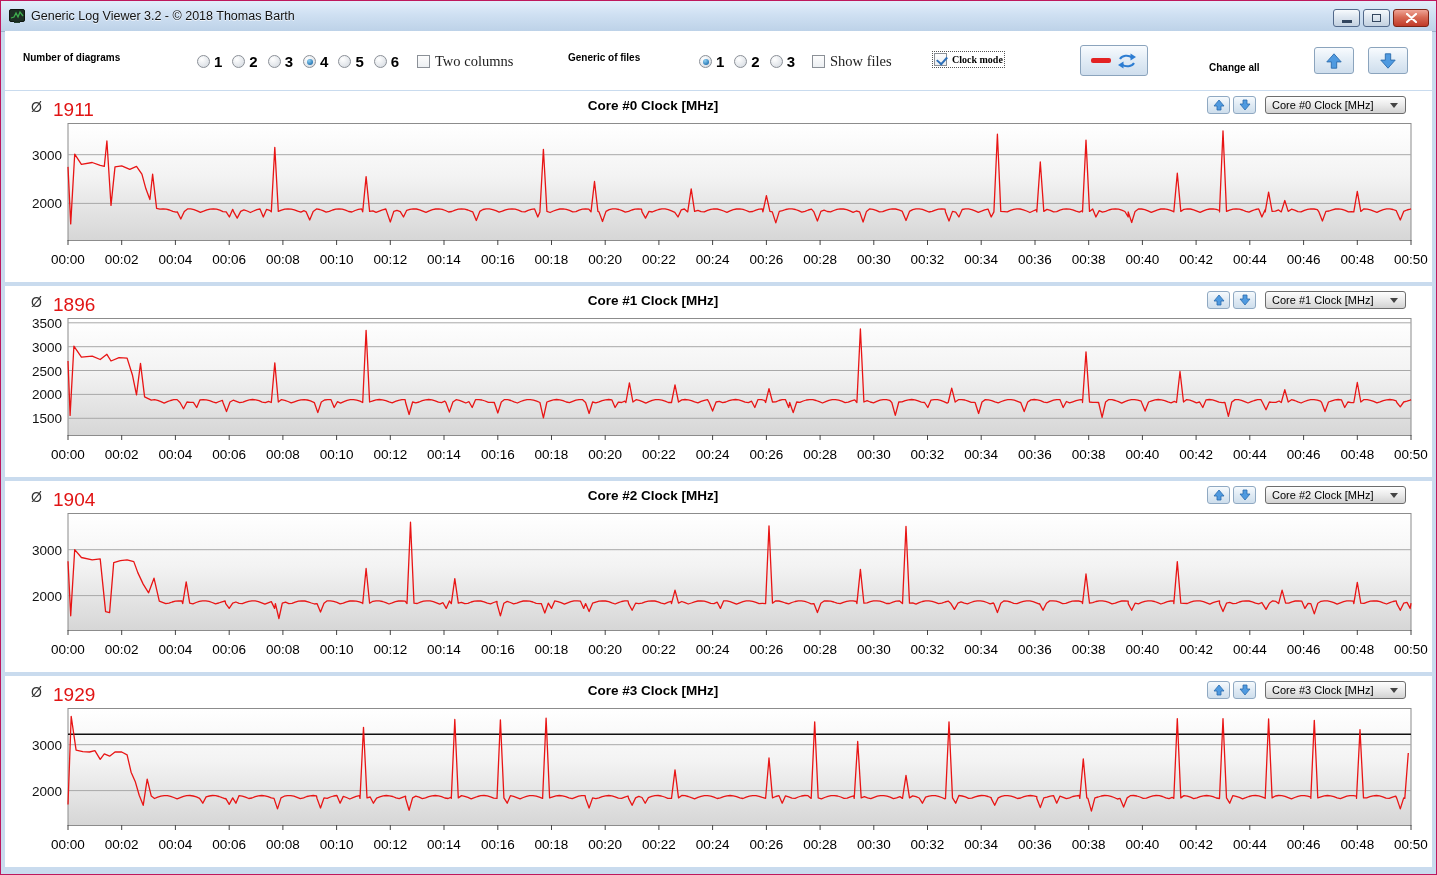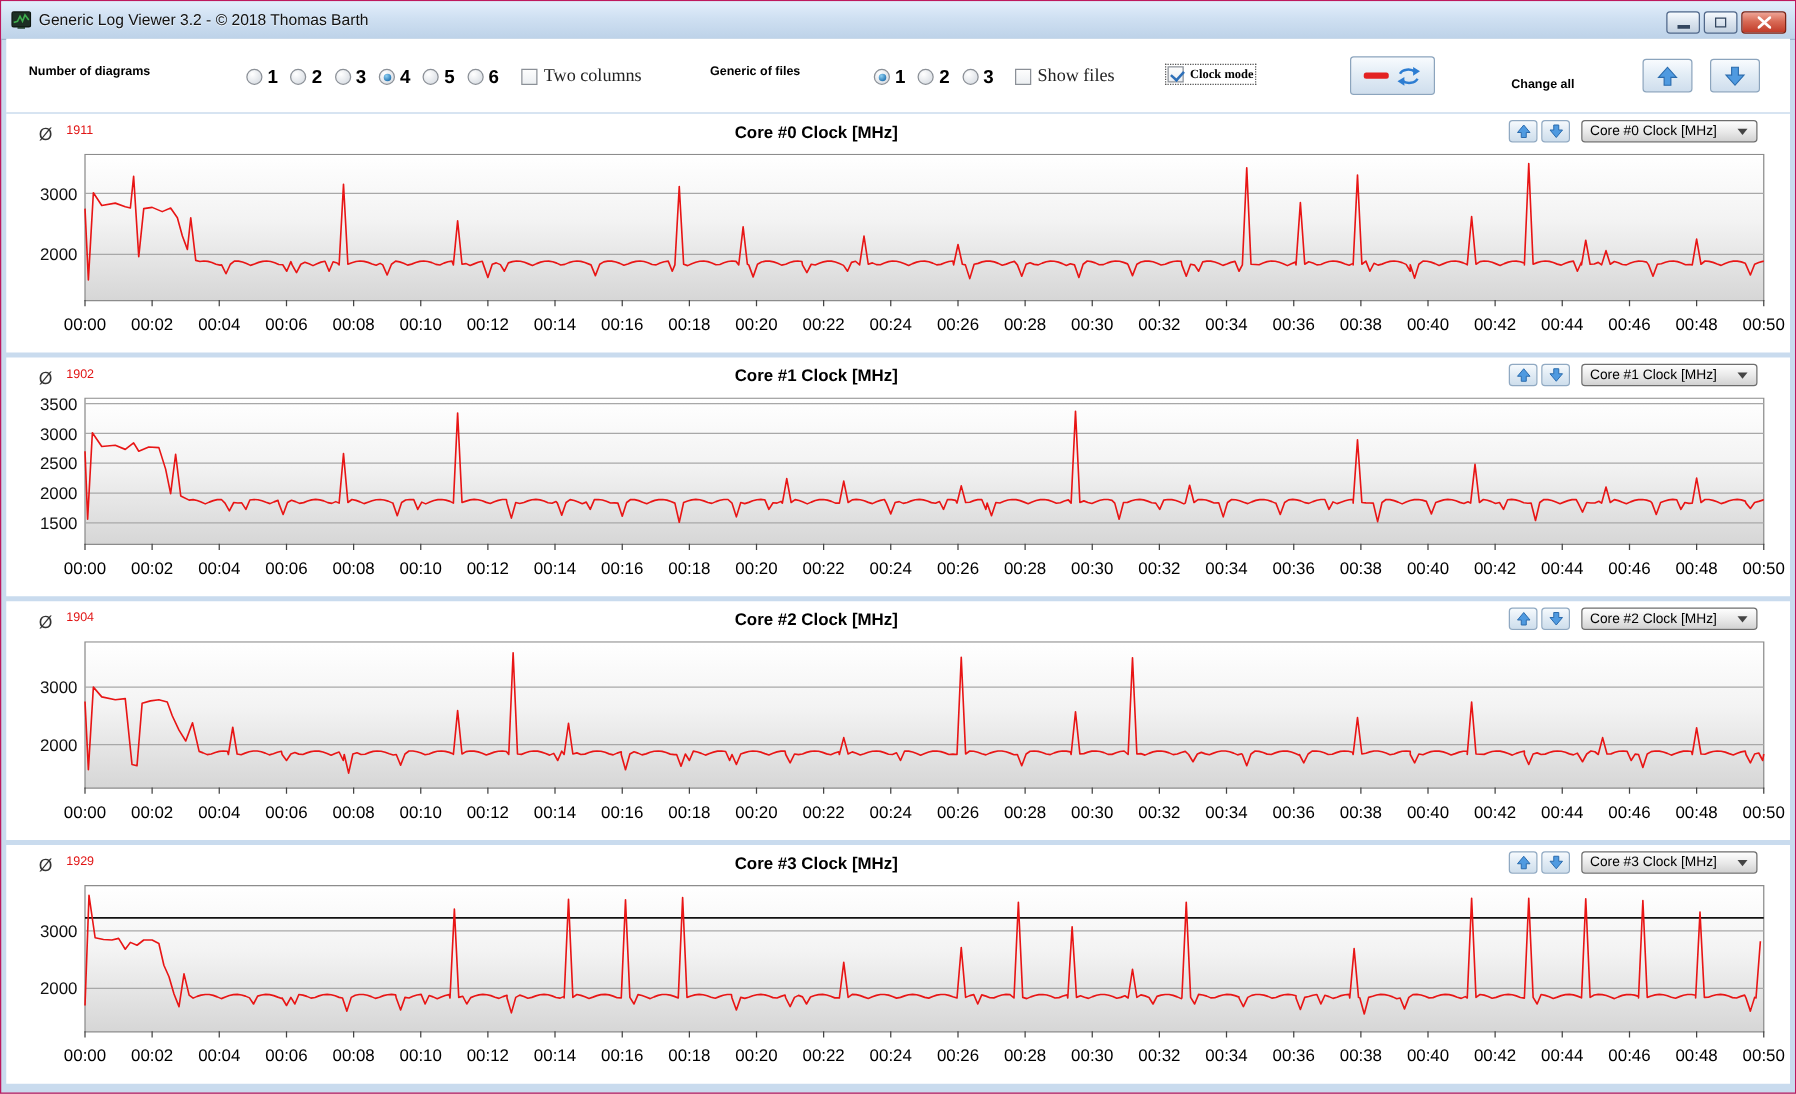--- a/index.html
+++ b/index.html
@@ -31,21 +31,21 @@
   .checkbox.on::after{content:"";position:absolute;left:2px;top:2px;width:8px;height:5px;border-left:2px solid #2d6fb8;border-bottom:2px solid #2d6fb8;transform:rotate(-48deg);}
   .focusring{outline:1px dotted #555;outline-offset:1px;}
   .toolbtn{border:1px solid #8ba4bd;border-radius:3px;background:linear-gradient(#f8fbfe,#e3edf6 45%,#cfdeed);
     display:flex;align-items:center;justify-content:center;box-sizing:border-box;}
   .red-dash{width:20px;height:5px;background:#e32222;border-radius:2px;margin-right:5px;}
   
   .charts{position:absolute;left:4px;right:4px;top:89px;bottom:4px;background:#c9dbee;padding-top:1px;box-sizing:border-box;}
   .panel{position:relative;height:191px;margin-bottom:4px;background:#ffffff;}
   .phead{position:absolute;left:0;top:0;right:0;height:32px;}
   .avg-sym{position:absolute;left:26px;top:8px;font-size:14px;color:#333;}
-  .avg-val{position:absolute;left:48px;top:8px;font-size:10px;color:#e11414;}
+  .avg-val{position:absolute;left:48px;top:8px;font-size:19px;color:#e11414;}
   .ptitle{position:absolute;left:63px;top:7px;width:1170px;text-align:center;font-weight:bold;font-size:13.5px;color:#000;}
   .mini-btn{position:absolute;top:5px;width:23px;height:18px;border:1px solid #90a9c2;border-radius:3px;
     background:linear-gradient(#f6fafd,#e2ecf5 45%,#cedeec);display:flex;align-items:center;justify-content:center;box-sizing:border-box;}
   .mini-btn.up{right:202px;}
   .mini-btn.down{right:176px;}
   .dropdown{position:absolute;right:26px;top:5px;width:141px;height:18px;border:1px solid #6d6d6d;border-radius:3px;
     background:linear-gradient(#fefefe,#e8e8e8 55%,#d2d2d2);box-sizing:border-box;display:flex;align-items:center;}
   .dd-text{font-size:11px;color:#000;margin-left:6px;flex:1;white-space:nowrap;overflow:hidden;}
   .dd-arrow{width:0;height:0;border-left:4px solid transparent;border-right:4px solid transparent;border-top:5px solid #444;margin-right:7px;}
   svg.plot{position:absolute;left:0;top:32px;display:block;}
@@ -237,21 +237,21 @@
           <text x="1352.3" y="141" text-anchor="middle" font-size="13.5" fill="#000">00:48</text>
           <line x1="1406.0" y1="117" x2="1406.0" y2="122" stroke="#444"></line>
           <text x="1406.0" y="141" text-anchor="middle" font-size="13.5" fill="#000">00:50</text>
           <polyline points="63.0,43.9 65.7,100.9 69.7,31.2 76.4,41.4 87.2,39.5 95.2,42.4 99.3,43.4 101.9,18.0 106.0,82.4 110.0,43.9 116.7,42.9 124.8,46.3 131.5,43.4 136.9,51.2 140.9,65.8 144.9,76.5 147.6,51.2 151.6,85.3 154.9,86.2 158.1,85.8 161.3,86.1 164.5,87.0 167.8,88.4 171.0,89.1 172.3,88.9 175.8,96.0 179.3,88.4 182.5,85.9 185.8,85.9 189.0,86.6 192.2,87.8 195.4,89.3 198.6,88.2 201.9,86.9 205.1,86.1 208.3,85.8 211.5,86.2 214.8,87.2 218.0,88.6 221.2,88.8 224.4,94.0 227.7,86.3 228.7,88.9 232.2,95.1 235.7,88.4 238.9,86.8 242.2,88.0 245.4,89.5 248.6,88.0 251.8,86.7 255.0,86.0 258.3,94.0 261.5,86.4 264.7,87.4 266.3,88.9 269.8,24.4 273.3,88.4 276.5,87.2 279.8,86.2 283.0,85.8 286.2,86.1 289.4,86.9 292.7,88.2 295.9,89.2 299.1,87.7 301.2,88.9 304.7,97.0 308.2,88.4 311.5,85.9 314.7,86.5 317.9,87.6 321.1,89.1 324.3,88.3 327.6,87.0 330.8,86.1 334.0,85.8 337.2,86.2 340.5,87.1 343.7,88.5 346.9,89.0 350.1,87.5 353.4,86.4 356.6,85.9 357.7,88.9 361.1,53.6 364.6,88.4 367.9,87.9 371.1,89.4 374.3,88.1 377.5,86.8 380.8,86.0 381.8,88.9 385.3,99.0 388.8,88.4 392.0,87.3 395.3,88.7 398.5,94.0 401.7,87.3 404.9,86.3 408.2,85.8 411.4,86.0 414.6,86.8 417.8,88.1 421.0,89.4 424.3,87.9 427.5,86.7 430.7,86.0 433.9,85.9 437.2,86.4 440.4,87.5 443.6,89.0 446.8,88.5 450.1,87.1 453.3,86.2 456.5,85.8 459.7,86.1 462.9,87.0 466.2,88.3 467.8,88.9 471.3,97.5 474.8,88.4 478.0,86.5 481.2,85.9 484.4,85.9 487.7,86.6 490.9,87.7 494.1,89.2 497.3,88.2 500.5,86.9 503.8,86.1 507.0,85.8 510.2,86.2 513.4,87.2 516.7,88.6 519.9,88.9 523.1,87.4 526.3,86.4 529.6,85.9 532.8,94.0 534.9,88.9 538.4,26.3 541.9,88.4 545.1,89.5 548.4,88.0 551.6,86.8 554.8,86.0 558.0,85.8 561.3,86.3 564.5,87.4 567.7,88.8 570.9,88.6 574.1,87.2 577.4,86.2 580.6,85.8 583.8,86.1 586.0,88.9 589.5,58.5 592.9,88.4 594.0,88.9 597.5,98.5 601.0,88.4 604.2,86.6 607.5,85.9 610.7,85.9 613.9,86.5 617.1,87.6 620.3,89.1 623.6,88.4 626.8,87.0 630.0,86.1 633.2,85.8 636.5,86.2 637.0,88.9 640.5,95.1 644.0,88.4 647.2,89.0 650.4,87.6 653.7,86.5 656.9,85.9 660.1,85.9 663.3,86.6 666.5,87.8 669.8,89.3 673.0,94.0 676.2,86.9 679.4,86.0 682.7,88.9 686.2,65.8 689.6,88.4 692.9,87.3 696.1,88.7 699.3,88.8 702.5,87.4 705.8,86.3 709.0,85.8 712.2,86.0 715.4,86.8 718.7,88.0 721.9,89.4 725.1,87.9 728.3,86.7 731.5,86.0 734.8,85.9 738.0,86.4 741.2,87.5 744.4,88.9 747.7,88.5 750.9,87.2 754.1,86.2 757.3,85.8 757.9,88.9 761.4,72.6 764.9,88.4 767.3,88.9 770.8,99.9 774.3,88.4 777.5,87.7 780.7,86.5 783.9,85.9 787.1,85.9 790.4,86.5 793.6,87.7 796.8,89.2 800.0,88.3 803.3,87.0 806.5,86.1 808.9,88.9 812.4,98.0 815.9,88.4 819.1,87.2 822.3,88.5 825.6,88.9 828.8,87.5 832.0,86.4 835.2,85.9 838.4,86.0 841.7,86.7 844.9,87.9 848.1,89.4 851.3,88.0 854.6,88.9 858.1,99.0 861.5,88.4 864.8,85.8 868.0,86.3 871.2,87.3 874.4,88.8 877.7,88.7 880.9,87.3 884.1,86.3 887.3,85.8 890.6,86.0 893.8,86.9 897.0,88.1 897.5,88.9 901.0,97.5 904.5,88.4 907.7,86.6 911.0,85.9 914.2,85.9 917.4,86.4 920.6,87.6 923.9,89.0 927.1,88.4 930.3,87.1 933.5,86.2 936.8,85.8 940.0,86.1 940.5,88.9 944.0,98.0 947.5,88.4 950.7,89.1 953.9,94.0 957.2,86.5 960.4,85.9 963.6,85.9 966.8,86.6 970.1,87.8 973.3,89.3 976.5,88.2 979.7,86.9 983.0,86.1 986.2,94.0 988.9,88.9 992.4,11.2 995.8,88.4 999.1,88.6 1002.3,88.8 1005.5,87.4 1008.7,86.3 1012.0,85.8 1015.2,86.0 1018.4,86.8 1021.6,88.0 1024.9,89.5 1028.1,88.0 1031.3,86.7 1031.8,88.9 1035.3,39.0 1038.8,88.4 1042.0,86.4 1045.3,87.4 1048.5,88.9 1051.7,88.6 1054.9,87.2 1058.2,86.2 1061.4,85.8 1064.6,86.1 1067.8,86.9 1071.1,88.2 1074.3,89.2 1077.5,87.7 1077.5,88.9 1081.0,17.1 1084.5,88.4 1087.7,85.9 1090.9,94.0 1094.2,87.6 1097.4,89.1 1100.6,88.3 1103.8,87.0 1107.0,86.1 1110.3,85.8 1113.5,86.2 1116.7,87.1 1119.9,88.5 1123.2,94.0 1123.2,88.9 1126.7,99.5 1130.1,88.4 1133.4,85.9 1136.6,86.0 1139.8,86.7 1143.0,87.9 1146.3,89.4 1149.5,88.1 1152.7,86.8 1155.9,86.0 1159.2,85.8 1162.4,86.3 1165.6,87.3 1168.8,88.7 1168.8,88.9 1172.3,50.2 1175.8,88.4 1179.0,86.3 1182.3,85.8 1185.5,86.0 1188.7,86.8 1191.9,88.1 1195.1,89.4 1198.4,87.9 1201.6,86.7 1204.8,86.0 1208.0,85.9 1211.3,86.4 1214.5,87.5 1214.5,88.9 1218.0,7.8 1221.5,88.4 1224.7,87.1 1227.9,86.2 1231.1,85.8 1234.4,86.1 1237.6,87.0 1240.8,88.3 1244.0,89.1 1247.3,87.6 1250.5,86.5 1253.7,85.9 1256.9,94.0 1260.2,86.6 1260.2,88.9 1263.6,69.2 1267.1,88.4 1270.4,88.2 1273.6,86.9 1276.3,88.9 1279.8,77.5 1283.2,88.4 1286.5,86.2 1289.7,87.2 1292.9,88.6 1296.1,88.9 1299.4,87.4 1302.6,86.4 1305.8,85.9 1309.0,86.0 1312.3,86.7 1313.9,88.9 1317.4,98.0 1320.9,88.4 1324.1,88.0 1327.3,86.8 1330.5,86.0 1333.7,85.8 1337.0,86.3 1340.2,87.4 1343.4,88.8 1346.6,88.6 1348.8,88.9 1352.3,68.3 1355.8,88.4 1359.0,85.8 1362.2,86.1 1365.4,86.9 1368.7,88.2 1371.9,89.3 1375.1,87.8 1378.3,86.6 1381.6,85.9 1384.8,85.9 1388.0,86.5 1391.2,87.6 1391.8,88.9 1395.3,97.0 1398.7,88.4 1402.0,87.0 1405.2,86.1 1406.0,85.8" fill="none" stroke="#e81515" stroke-width="1.3" stroke-linejoin="round"></polyline>
         </svg>
   </section>
 
   <section class="panel">
     <div class="phead">
       <span class="avg-sym">Ø</span>
-      <span class="avg-val">1902</span>
+      <span class="avg-val">1896</span>
       <div class="ptitle">Core #1 Clock [MHz]</div>
       <div class="mini-btn up">
         <svg width="12" height="12" viewBox="0 0 12 12">
           <path d="M6 1 L11 7 H8 V11 H4 V7 H1 Z" fill="#4f9ae0" stroke="#2a6bad" stroke-width="0.8"></path>
         </svg>
       </div>
       <div class="mini-btn down">
         <svg width="12" height="12" viewBox="0 0 12 12">
           <path d="M6 11 L1 5 H4 V1 H8 V5 H11 Z" fill="#4f9ae0" stroke="#2a6bad" stroke-width="0.8"></path>
         </svg>

